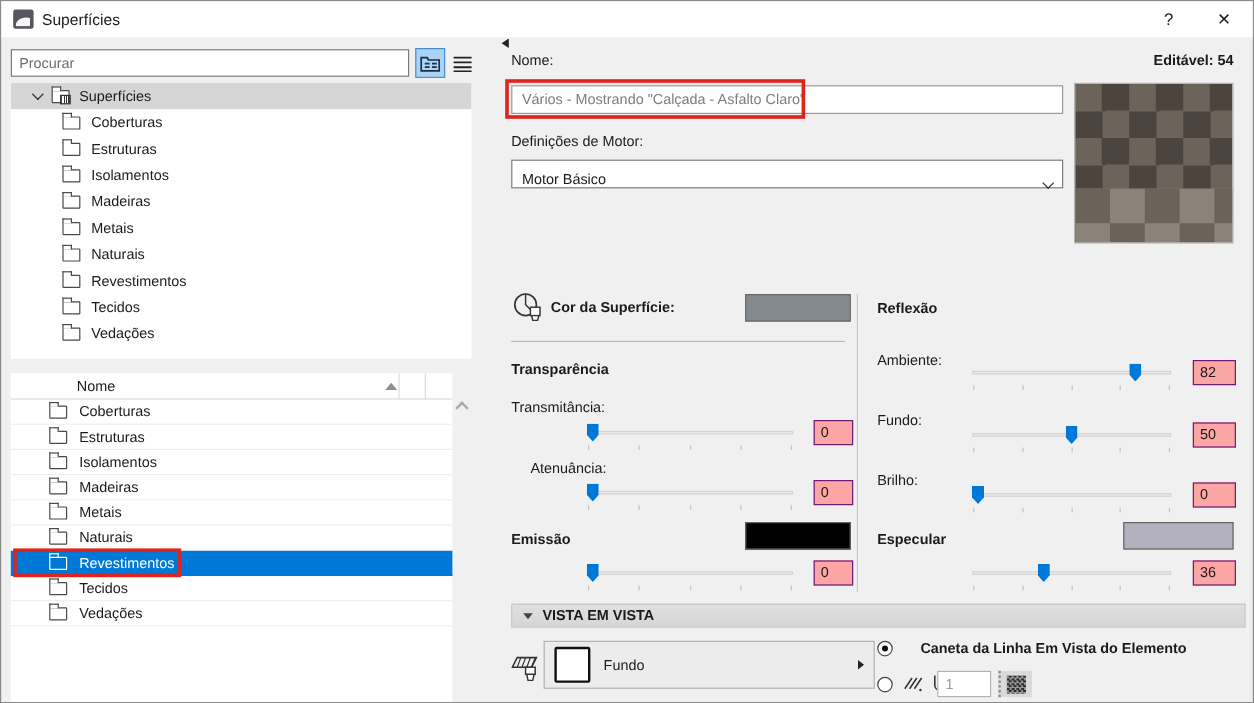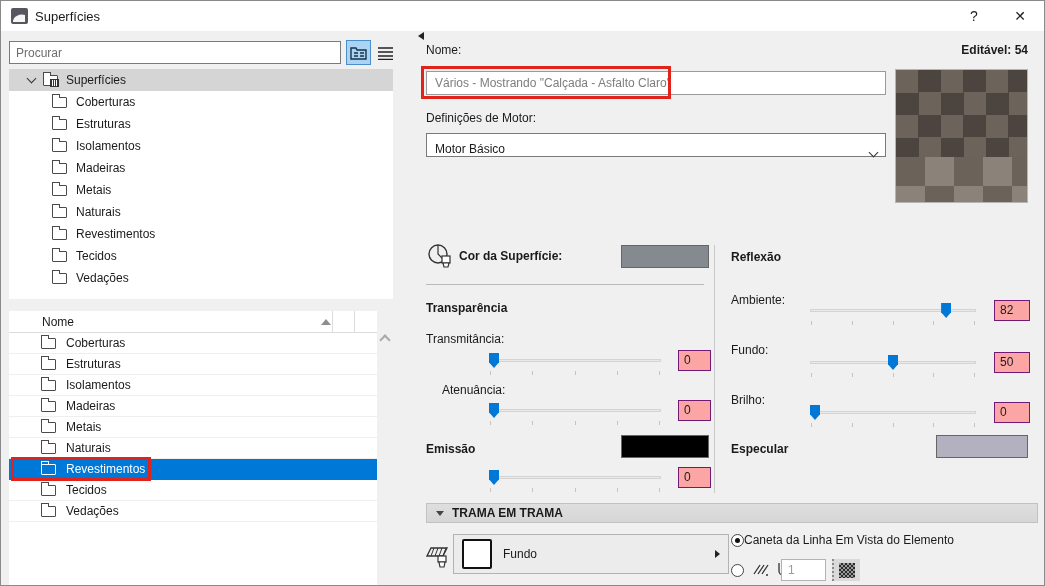--- a/index.html
+++ b/index.html
@@ -33,21 +33,21 @@
   .folder-icon::before { content:""; position:absolute; left:-1px; top:-4px; width:6px; height:3px;
                          border:1px solid #4a4a4a; border-bottom:none; background:#fff; }
   .folder-root::after { content:""; position:absolute; right:-2px; bottom:-2px; width:7px; height:6px;
                         background:repeating-linear-gradient(90deg,#333 0 1px,#fff 1px 2px); border:1px solid #333; }
   .tree-root .item-label { margin-left:8px; }
   .tree-item { height:22px; display:flex; align-items:center; padding-left:43px; }
   .tree-item .item-label { margin-left:9px; }
 
   .table-panel { position:absolute; left:8px; top:310px; width:368px; height:275px; background:#fff; }
   .table-header { position:relative; height:22px; border-bottom:1px solid #dcdcdc; display:flex; align-items:center; }
-  .table-header .col-label { margin-left:33px;text-align:center; }
+  .table-header .col-label { margin-left:55px;text-align:center; }
   .sort-icon { position:absolute; left:312px; top:8px; width:0; height:0;
                border-left:5px solid transparent; border-right:5px solid transparent; border-bottom:6px solid #8e8e8e; }
   .col-sep { position:absolute; top:0; width:1px; height:22px; background:#dcdcdc; }
   .table-row { position:relative; height:21px; display:flex; align-items:center; padding-left:32px; border-bottom:1px solid #efefef; }
   .table-row .item-label { margin-left:10px; }
   .table-row.selected { background:#0078d7; color:#fff; border-bottom-color:#0078d7; }
   .table-row.selected .folder-icon, .table-row.selected .folder-icon::before { border-color:#fff; background:transparent; }
   .row-annotation { display:none; }
   .table-row.selected .row-annotation { display:block; position:absolute; left:2px; top:-2px; width:140px; height:24px;
                                         border:3px solid var(--red); z-index:5; }
@@ -99,21 +99,21 @@
   
   .fill-btn { position:absolute; left:27px; top:503px; width:276px; height:40px; background:#ececec; border:1px solid #b3b3b3;
               display:flex; align-items:center; }
   .fill-swatch { width:30px; height:30px; background:#fff; border:2px solid #111; border-radius:2px; margin-left:8px; }
   .fill-btn .item-label { margin-left:11px; }
   .arrow-right-icon { margin-left:auto; margin-right:8px; width:0; height:0;
                       border-top:4px solid transparent; border-bottom:4px solid transparent; border-left:5px solid #222; }
   .radio { width:13px; height:13px; border:1px solid #444; border-radius:50%; background:#fff; position:relative; flex:none; }
   .radio.checked::after { content:""; position:absolute; inset:3px; background:#111; border-radius:50%; }
   .radio-row { position:absolute; display:flex; align-items:center; }
-  .radio-row .item-label { margin-left:0; }
+  .radio-row .item-label { margin-left:23px;font-weight:bold; }
   .pen-field { position:absolute; left:355px; top:528px; width:45px; height:22px; border:1px solid #b3b3b3; background:#fff;
                color:#9a9a9a; padding:0 6px; font:12px "Liberation Sans", sans-serif; }
   .pen-color-btn { position:absolute; left:406px; top:528px; width:28px; height:22px; background:#dadada;
                    border-left:2px dotted #8a8a8a; display:flex; align-items:center; justify-content:center; }
   .pen-color-btn .checker { width:16px; height:15px;
                    background:repeating-conic-gradient(#2a2a2a 0% 25%, #9a9a9a 0% 50%); background-size:4px 4px; }
   svg.ico { display:block; }
 </style>
 </head>
 <body>
@@ -372,24 +372,38 @@
             <i></i>
             <i></i>
             <i></i>
           </div>
       </div>
       <div class="value-box"><span class="slider-value">0</span></div>
     </div>
 
     <span class="rp-label bold" style="left:305px;top:411px">Especular</span>
     <span class="swatch" style="left: 510px; top: 404px; width: 92px; background: rgb(179, 176, 191);"></span>
+    <div class="slider-row rcol" style="left:384px;top:436px;width:220px">
+      <div class="slider" style="width:166px">
+        <div class="track"></div>
+        <div class="thumb" style="left: clamp(0px, 36% - 5px, 100% - 10px);"></div>
+        <div class="ticks">
+            <i></i>
+            <i></i>
+            <i></i>
+            <i></i>
+            <i></i>
+          </div>
+      </div>
+      <div class="value-box"><span class="slider-value">36</span></div>
+    </div>
 
     <div class="section-header" style="top:472px">
       <span class="collapse-icon"></span>
-      <span>TRAMA EM TRAMA</span>
+      <span>VISTA EM VISTA</span>
     </div>
 
     <svg class="ico fill-icon" style="left:0;top:512px" width="26" height="26" viewBox="0 0 26 26">
       <path d="M5 5 h16 l-4 8 H1 Z" fill="none" stroke="#333" stroke-width="1.3"></path>
       <path d="M8 5 l-3 8 M12 5 l-3 8 M16 5 l-3 8 M20 5 l-3 8" stroke="#333" stroke-width="1"></path>
       <rect x="12" y="13" width="8" height="6" fill="#fff" stroke="#333" stroke-width="1.2"></rect>
       <path d="M13 19 h6 l-1 5 h-4 Z" fill="#fff" stroke="#333" stroke-width="1.2"></path>
     </svg>
     <div class="fill-btn">
       <span class="fill-swatch"></span>

